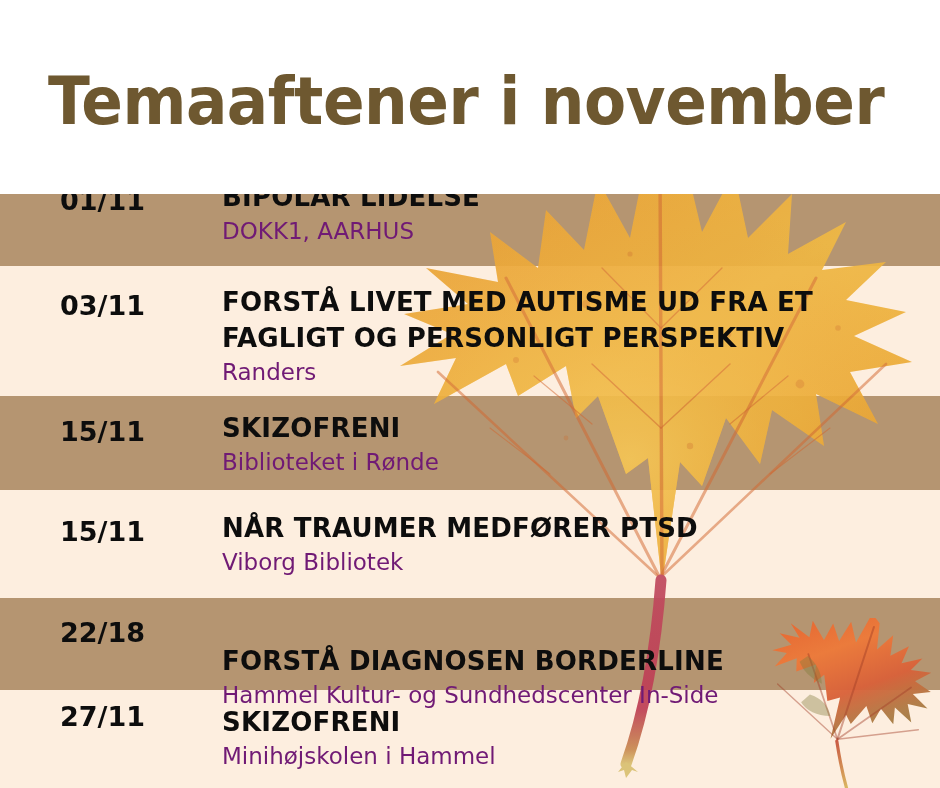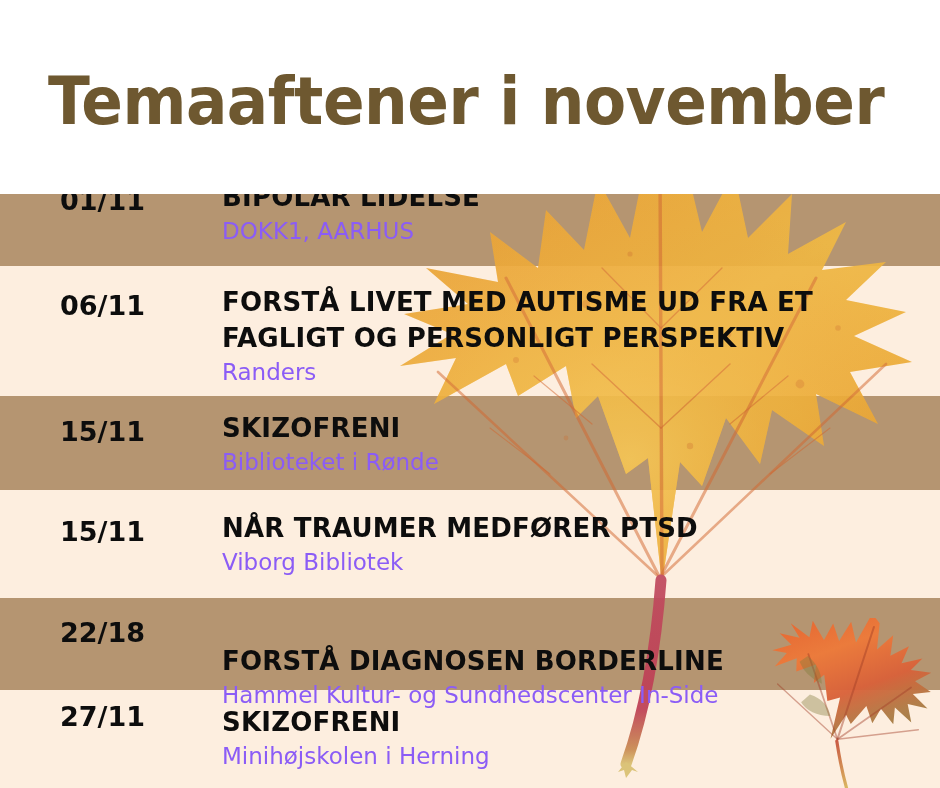--- a/index.html
+++ b/index.html
@@ -109,21 +109,21 @@
     text-transform: uppercase;
     white-space: nowrap;
   }
   .row-title.wrap2 { white-space: normal; max-width: 600px; }
   .row-venue {
     margin-top: 1px;
     font-family: "DejaVu Sans", sans-serif;
     font-weight: 400;
     font-size: 23px;
     line-height: 30px;
-    color: #8b5cf6;
+    color: #701a75;
     white-space: nowrap;
   }
 </style>
 </head>
 <body>
 
 <div id="poster">
 
   <div id="bands">
     <div class="band tan" style="top:155px;height:111px;"></div>
@@ -268,21 +268,21 @@
 
     <div class="row" style="top:155px;height:111px;">
       <div class="row-date" style="top:31px;">01/11</div>
       <div class="row-body" style="top:24px;">
         <div class="row-title">BIPOLAR LIDELSE</div>
         <div class="row-venue">DOKK1, AARHUS</div>
       </div>
     </div>
 
     <div class="row" style="top:266px;height:130px;">
-      <div class="row-date" style="top:25px;">06/11</div>
+      <div class="row-date" style="top:25px;">03/11</div>
       <div class="row-body" style="top:18px;">
         <div class="row-title wrap2">FORSTÅ LIVET MED AUTISME UD FRA ET FAGLIGT OG PERSONLIGT PERSPEKTIV</div>
         <div class="row-venue">Randers</div>
       </div>
     </div>
 
     <div class="row" style="top:396px;height:94px;">
       <div class="row-date" style="top:21px;">15/11</div>
       <div class="row-body" style="top:14px;">
         <div class="row-title">SKIZOFRENI</div>
@@ -303,18 +303,18 @@
       <div class="row-body" style="top:13px;margin-top:32px;">
         <div class="row-title">FORSTÅ DIAGNOSEN BORDERLINE</div>
         <div class="row-venue">Hammel Kultur- og Sundhedscenter In-Side</div>
       </div>
     </div>
 
     <div class="row" style="top:690px;height:98px;">
       <div class="row-date" style="top:12px;">27/11</div>
       <div class="row-body" style="top:14px;">
         <div class="row-title">SKIZOFRENI</div>
-        <div class="row-venue">Minihøjskolen i Herning</div>
+        <div class="row-venue">Minihøjskolen i Hammel</div>
       </div>
     </div>
 
   </div>
 </div>
 
 </body></html>

